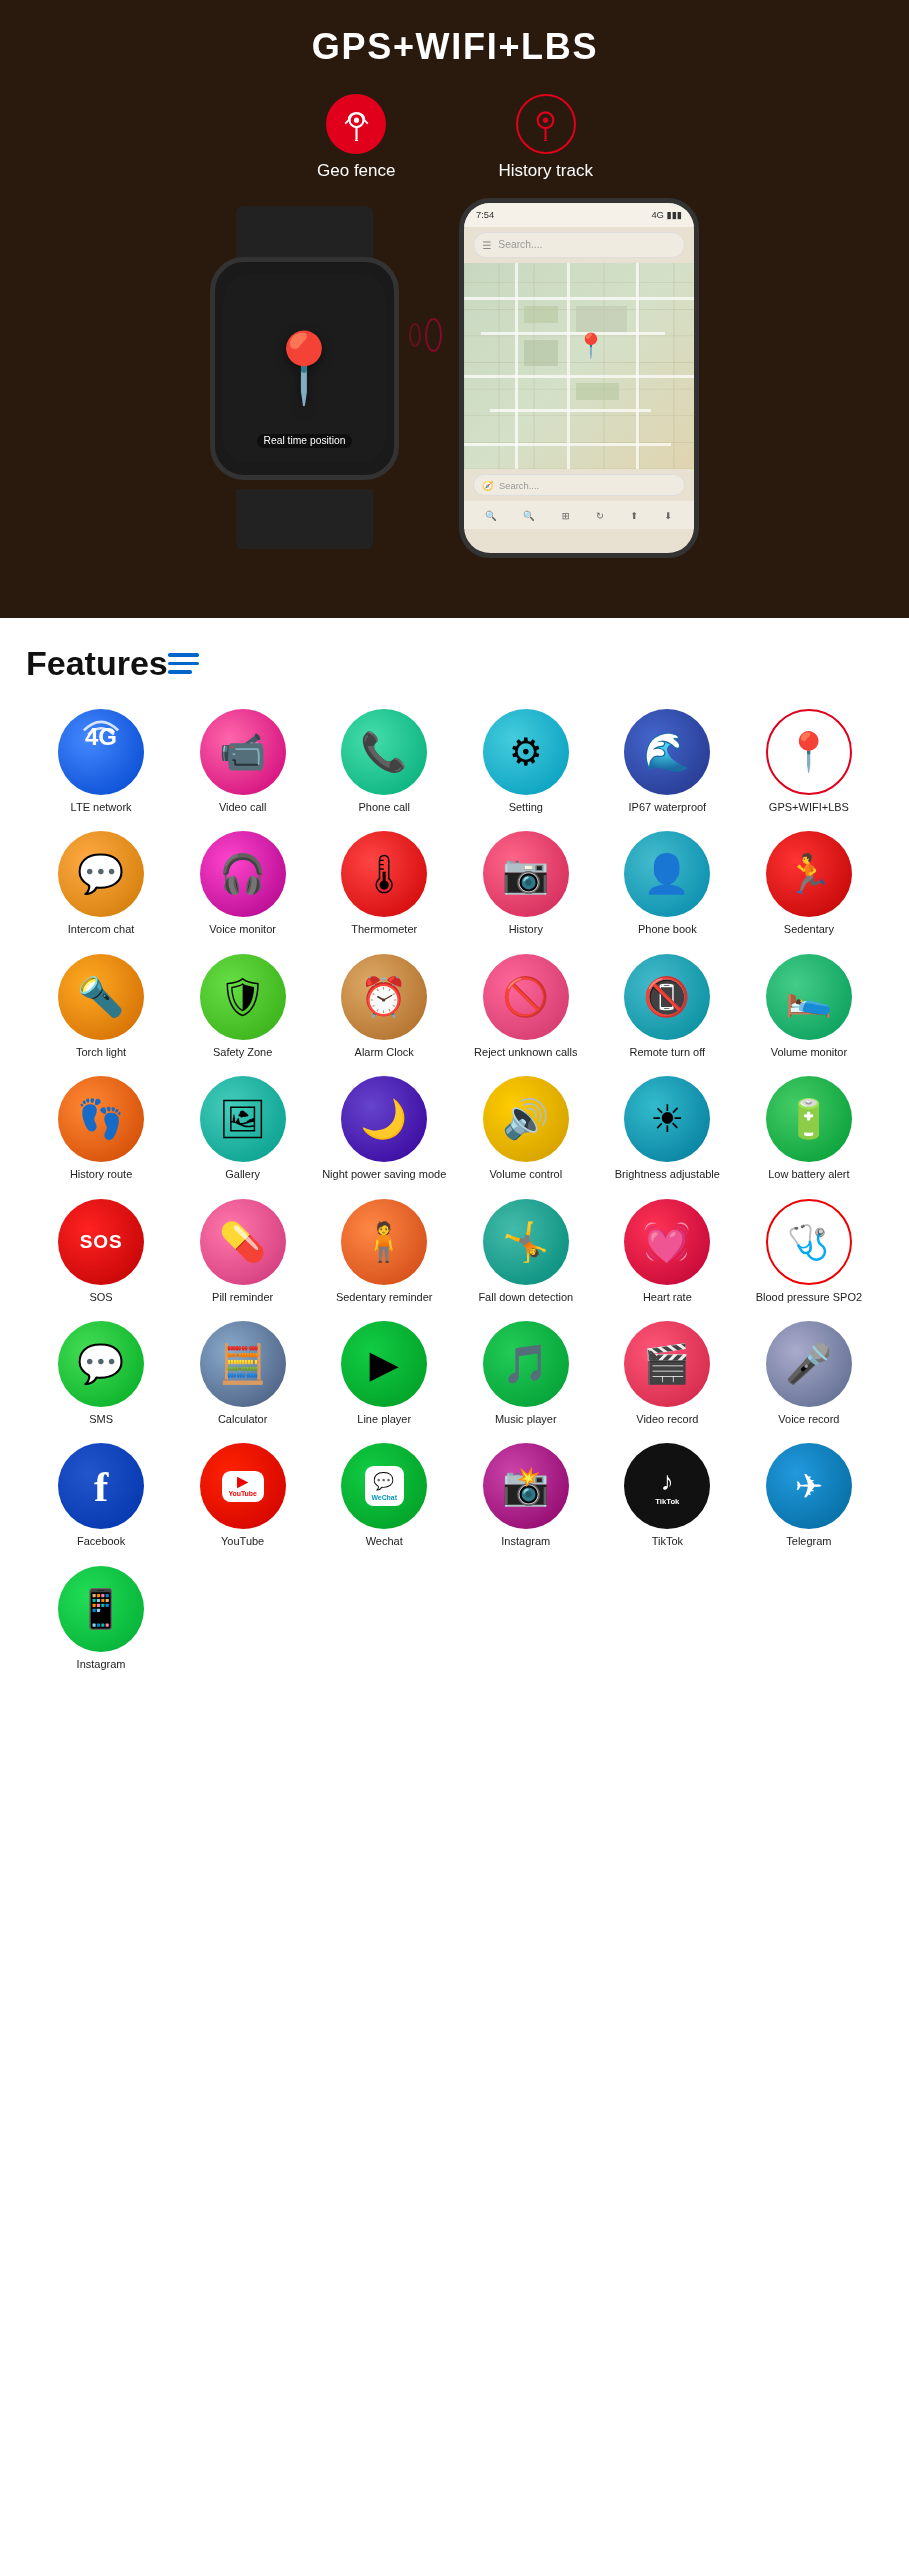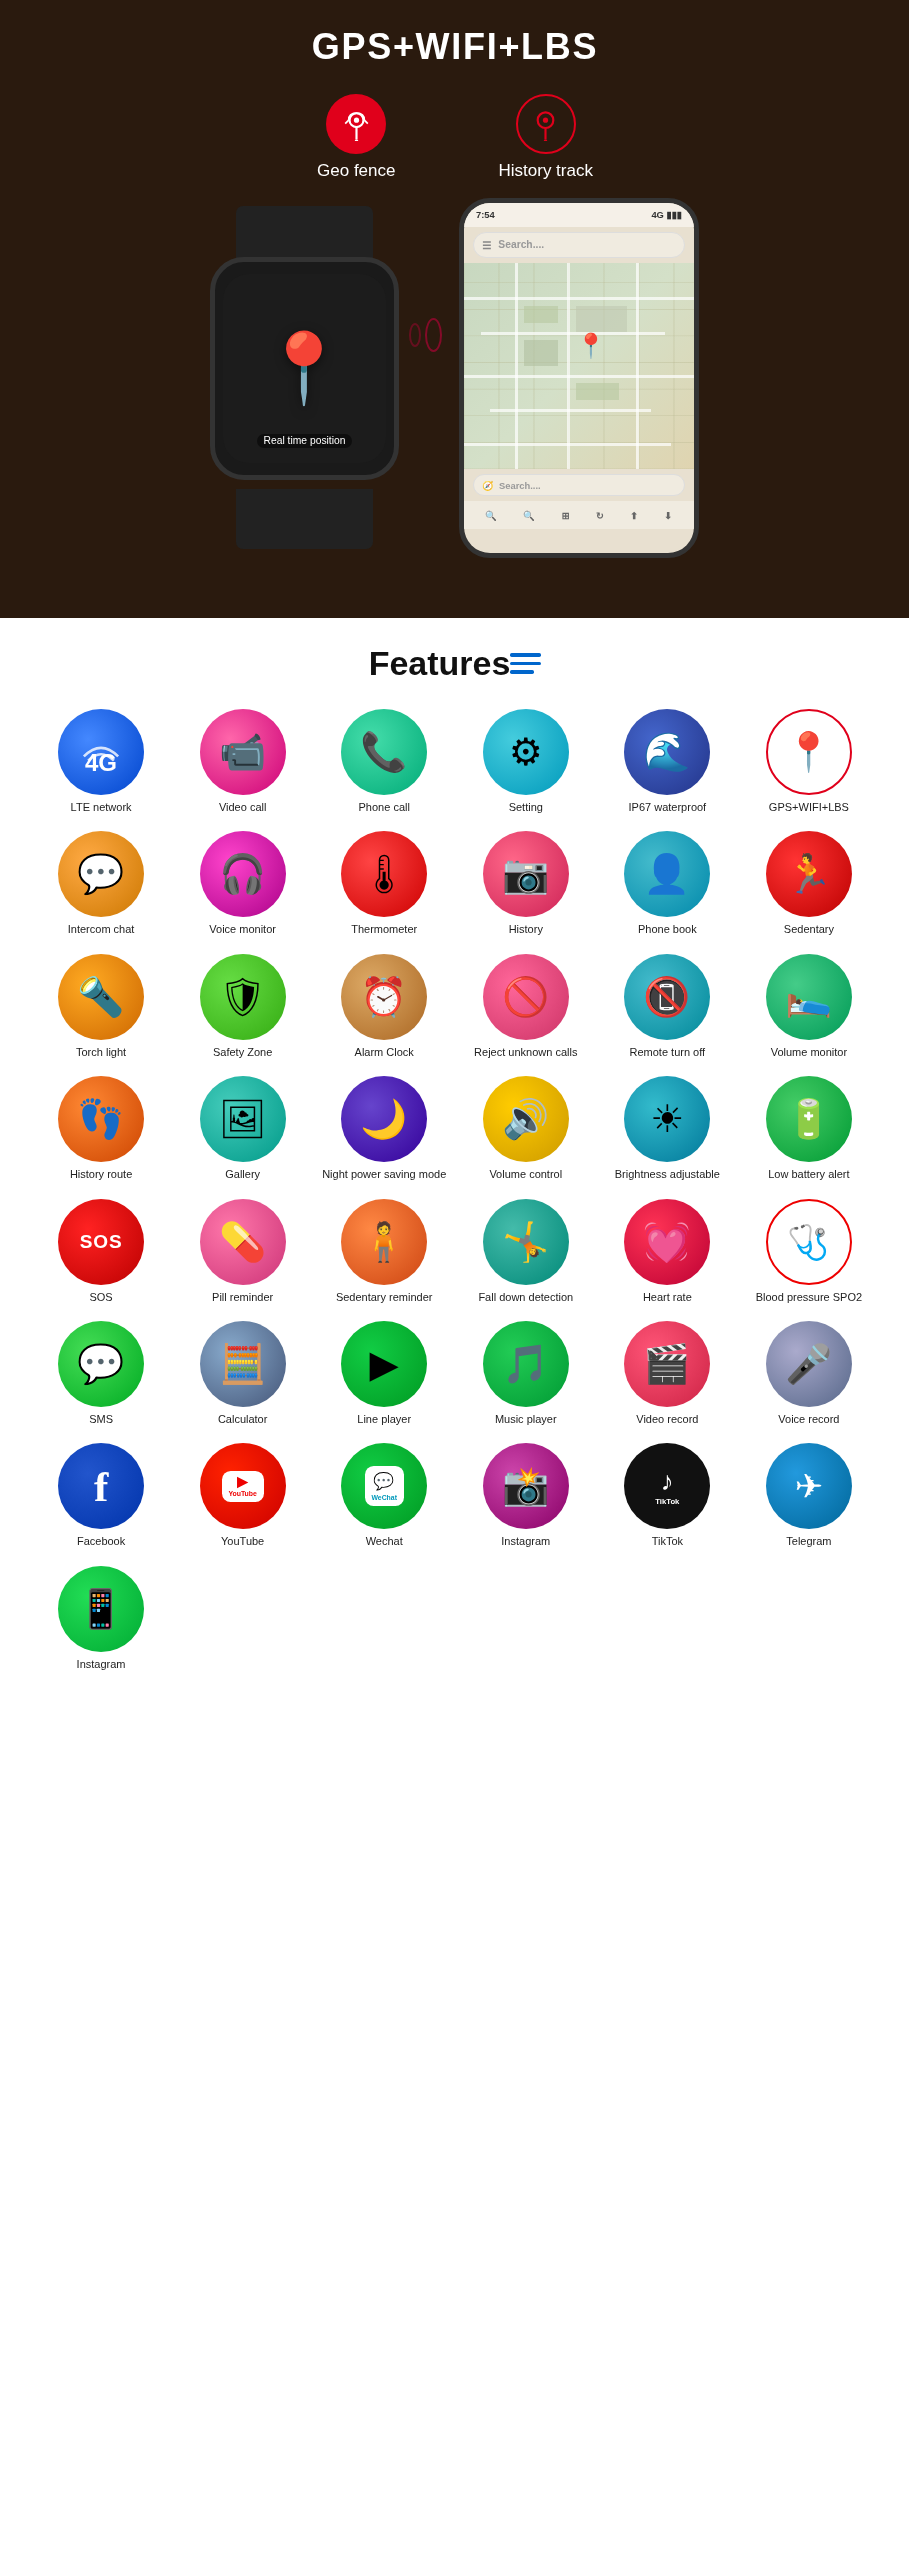--- a/index.html
+++ b/index.html
@@ -148,21 +148,20 @@
       border-radius: 50%;
       opacity: 0.4;
     }
 
     
     .phone-wrap {
       width: 275px;
       height: 360px;
       flex-shrink: 0;
       position: relative;
-      font-weight: bold;
     }
     .phone-body {
       width: 240px;
       height: 360px;
       background: #111;
       border-radius: 31px;
       border: 5.1px solid #333;
       overflow: hidden;
       position: relative;
     }
@@ -254,21 +253,21 @@
       border: 0.9px solid #ddd;
     }
 
     
     .features-section {
       padding: 26px 26px 17px;
       background: #fff;
     }
     .features-header {
       display: flex;
-      justify-content: center;
+      justify-content: flex-start;
       align-items: center;
       margin-bottom: 26px;
     }
     .features-title {
       font-size: 34px;
       font-weight: bold;
       color: #111;
     }
     .hamburger-icon {
       display: flex;
@@ -467,21 +466,21 @@
     <div class="hamburger-icon">
       <div class="hamburger-line"></div>
       <div class="hamburger-line"></div>
       <div class="hamburger-line" style="width:24px"></div>
     </div>
   </div>
 
   <div class="feature-grid" id="feature-grid">
   <div class="feature-item">
         <div class="feature-icon-wrap bg-blue-grad">
-      <div style="position:relative;display:flex;align-items:flex-end;justify-content:center;width:100%;height:100%">
+      <div style="position:relative;display:flex;align-items:flex-start;justify-content:center;width:100%;height:100%">
         <svg width="60" height="60" viewBox="0 0 70 70" style="font-size:44px">
           <text x="35" y="42" text-anchor="middle" font-size="28" font-weight="bold" fill="white">4G</text>
           <path d="M15 25 Q35 5 55 25" stroke="white" stroke-width="3" fill="none" opacity="0.8"></path>
           <path d="M20 30 Q35 15 50 30" stroke="white" stroke-width="3" fill="none" opacity="0.8"></path>
         </svg>
       </div>
         </div>
         <span class="feature-label">LTE network</span>
       </div>
       <div class="feature-item">

